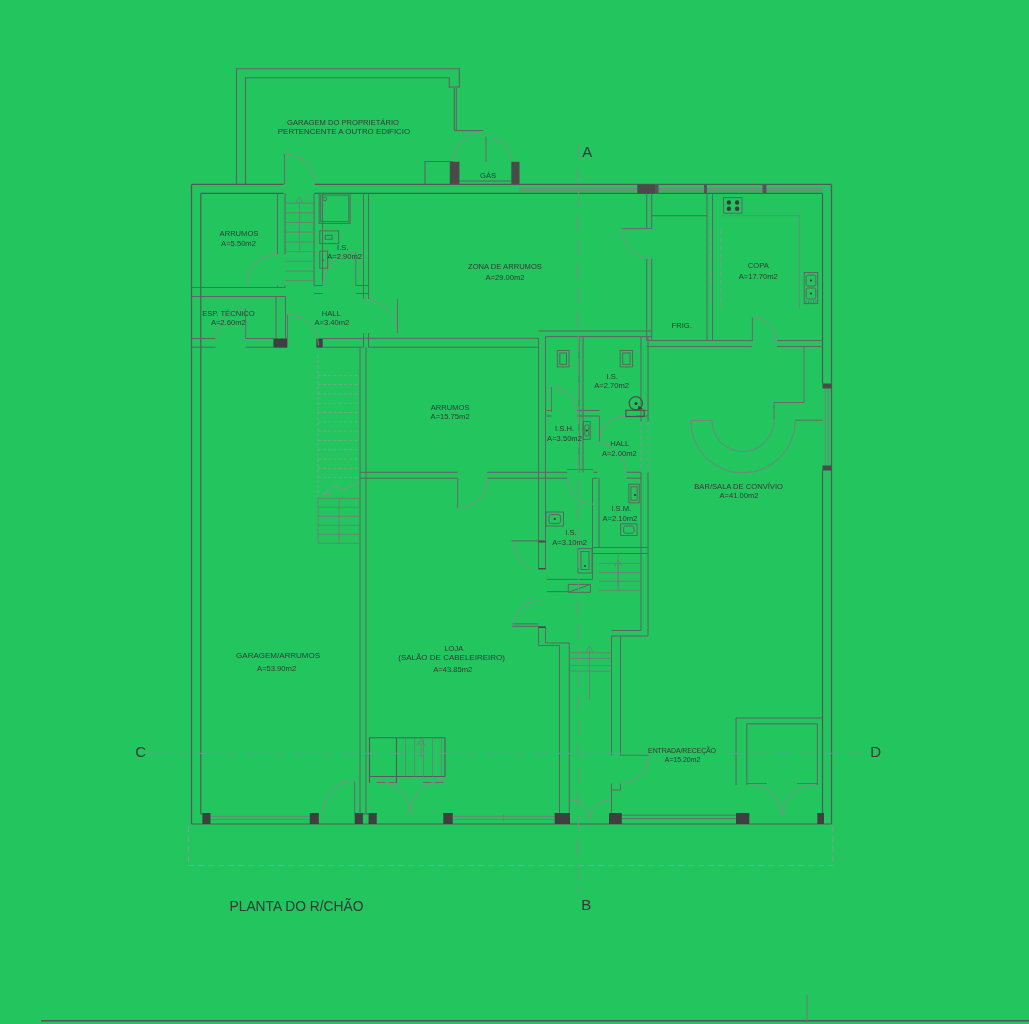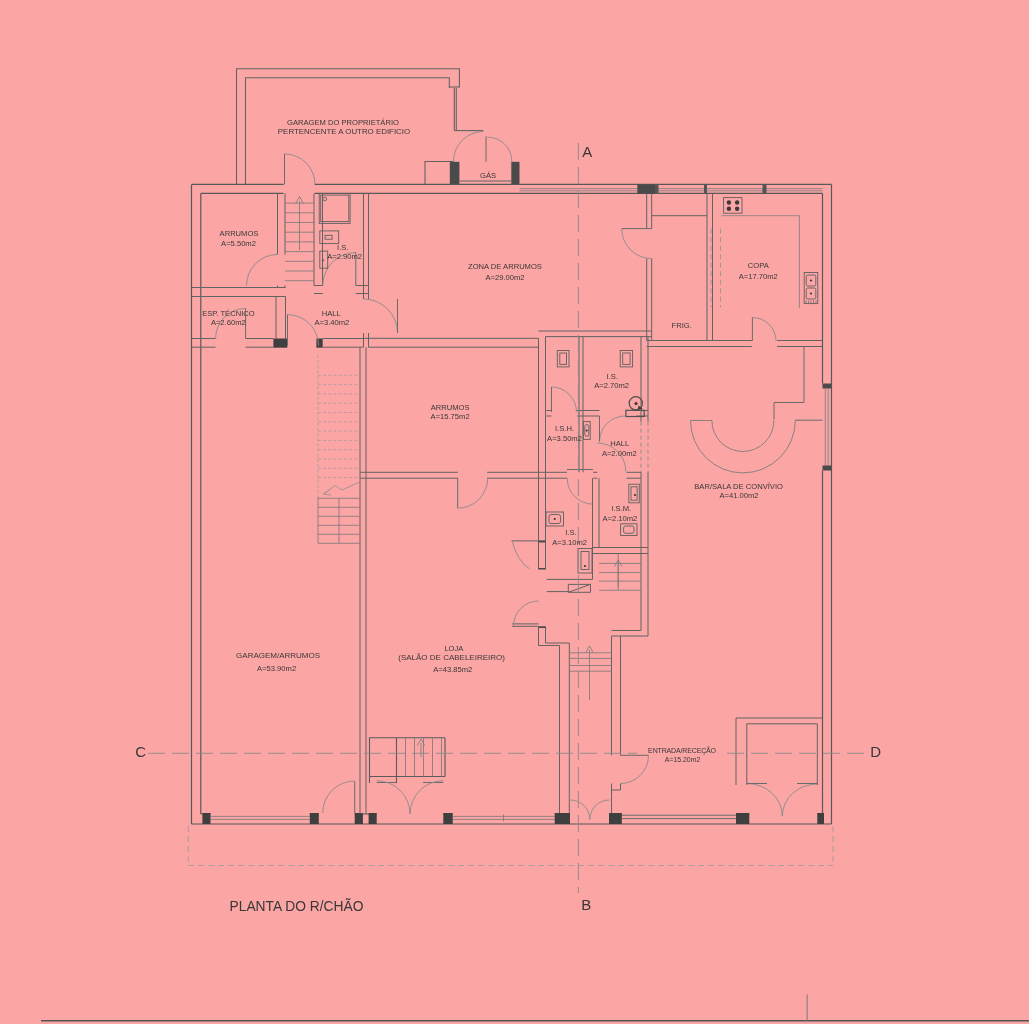--- a/index.html
+++ b/index.html
@@ -1,16 +1,16 @@
 <!DOCTYPE html>
 <html><head>
 <meta charset="utf-8">
 <style>
   html,body{margin:0;padding:0;background:#ffffff;}
-  .page{position:relative;width:1029px;height:1024px;background:#fca5a5;overflow:hidden;}
+  .page{position:relative;width:1029px;height:1024px;background:#22c55e;overflow:hidden;}
   svg{position:absolute;left:0;top:0;}
   text{font-family:"Liberation Sans", sans-serif;fill:#383838;}
   .lbl{font-size:7.6px;}
   .big{font-size:13.8px;}
   .sec{font-size:15px;}
 </style>
 </head>
 <body>
 <div class="page">
 <svg width="1029" height="1024" viewBox="0 0 1029 1024" fill="none" stroke-linecap="butt">

